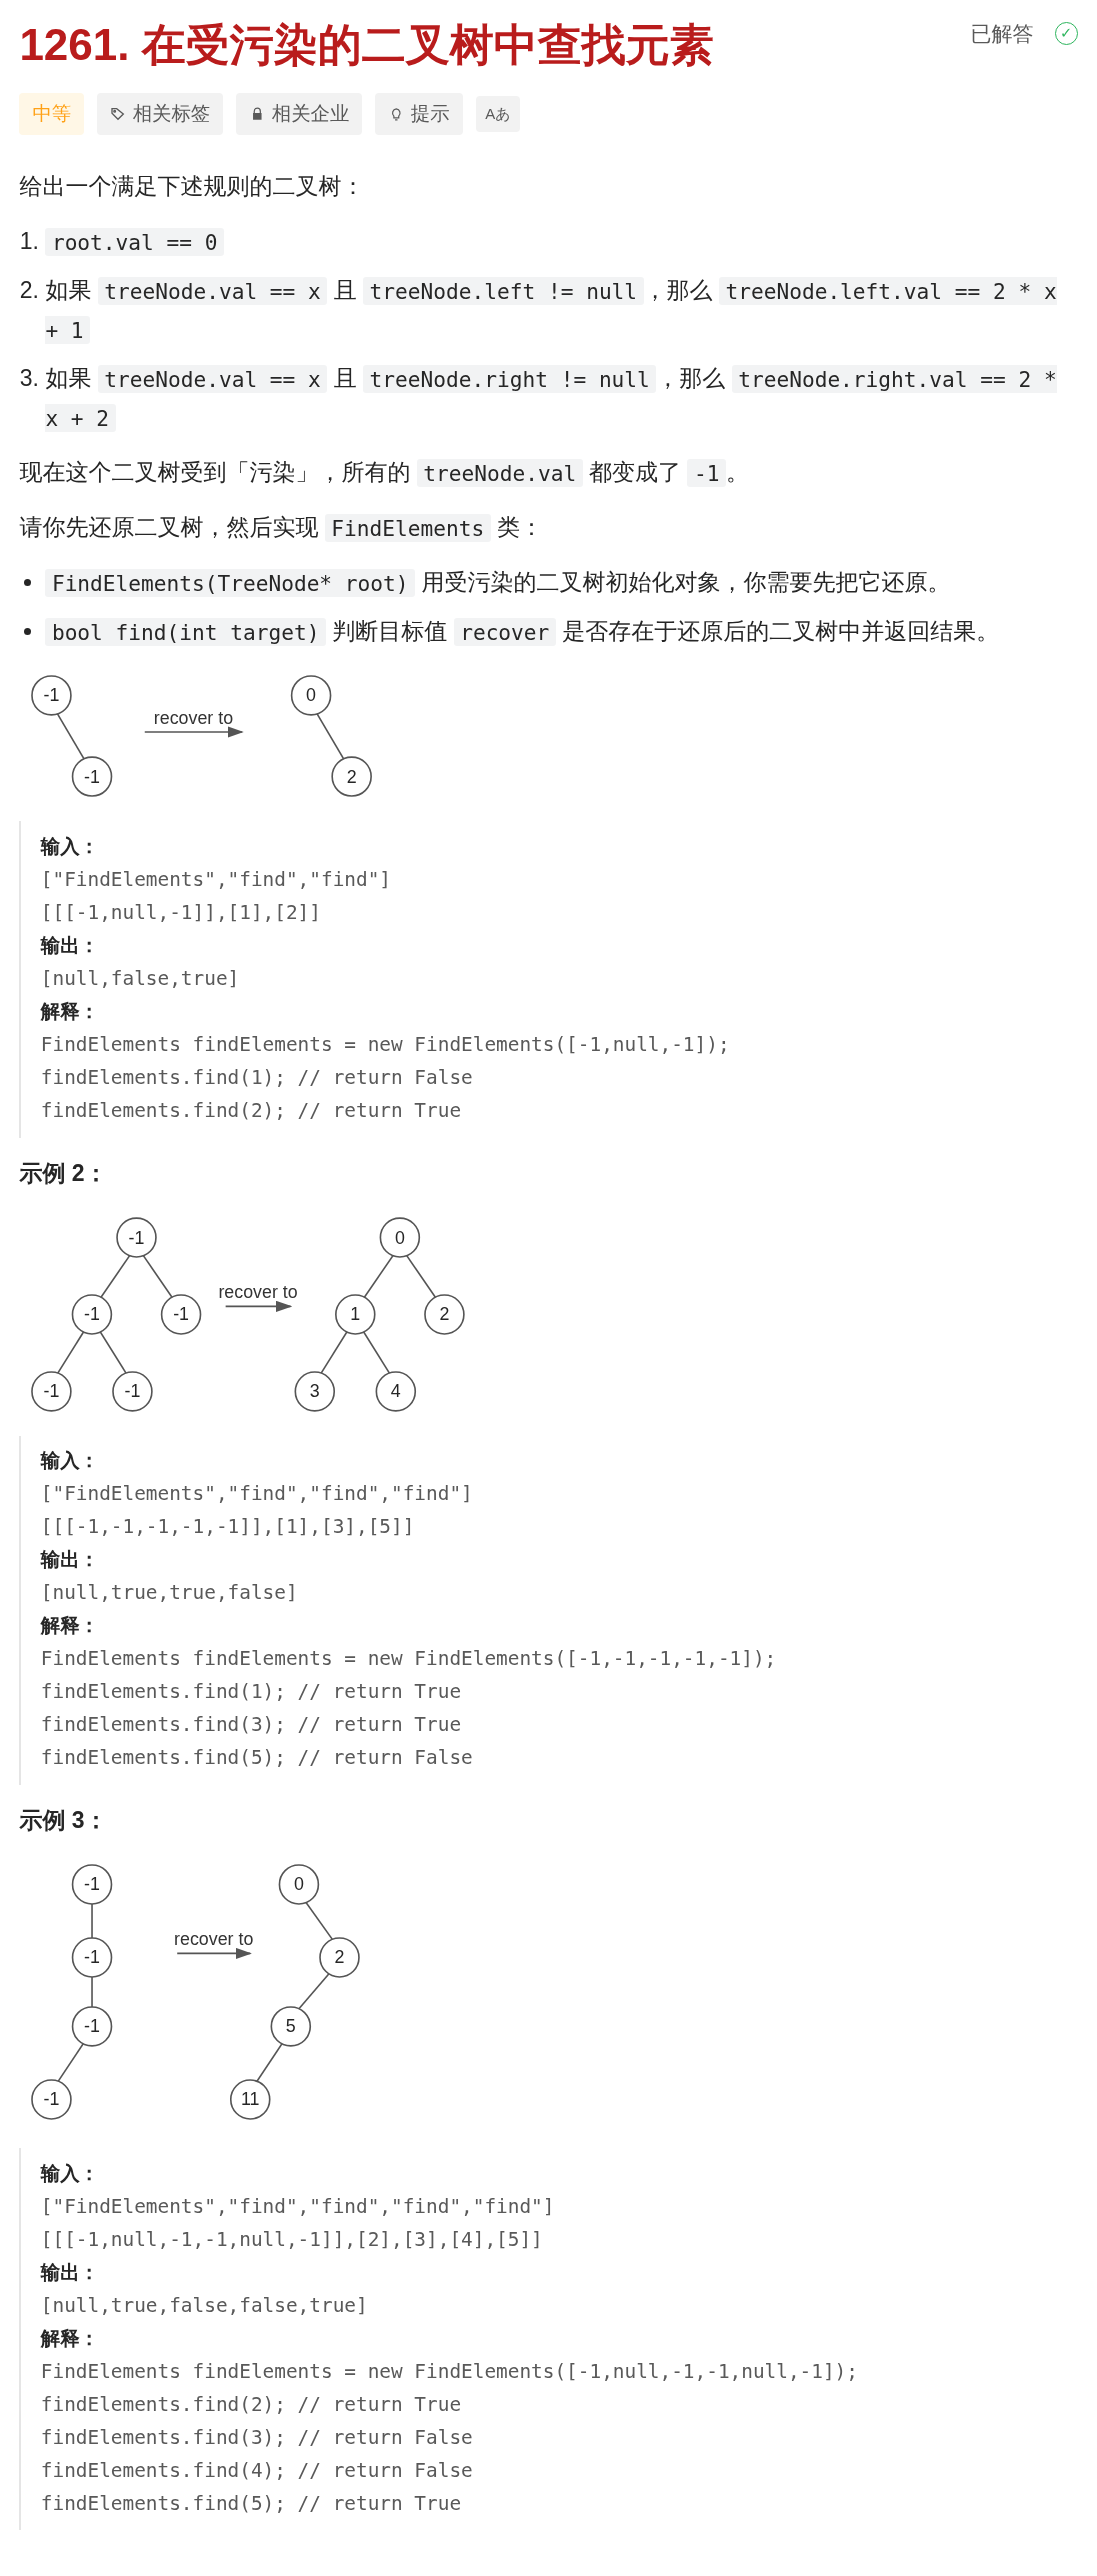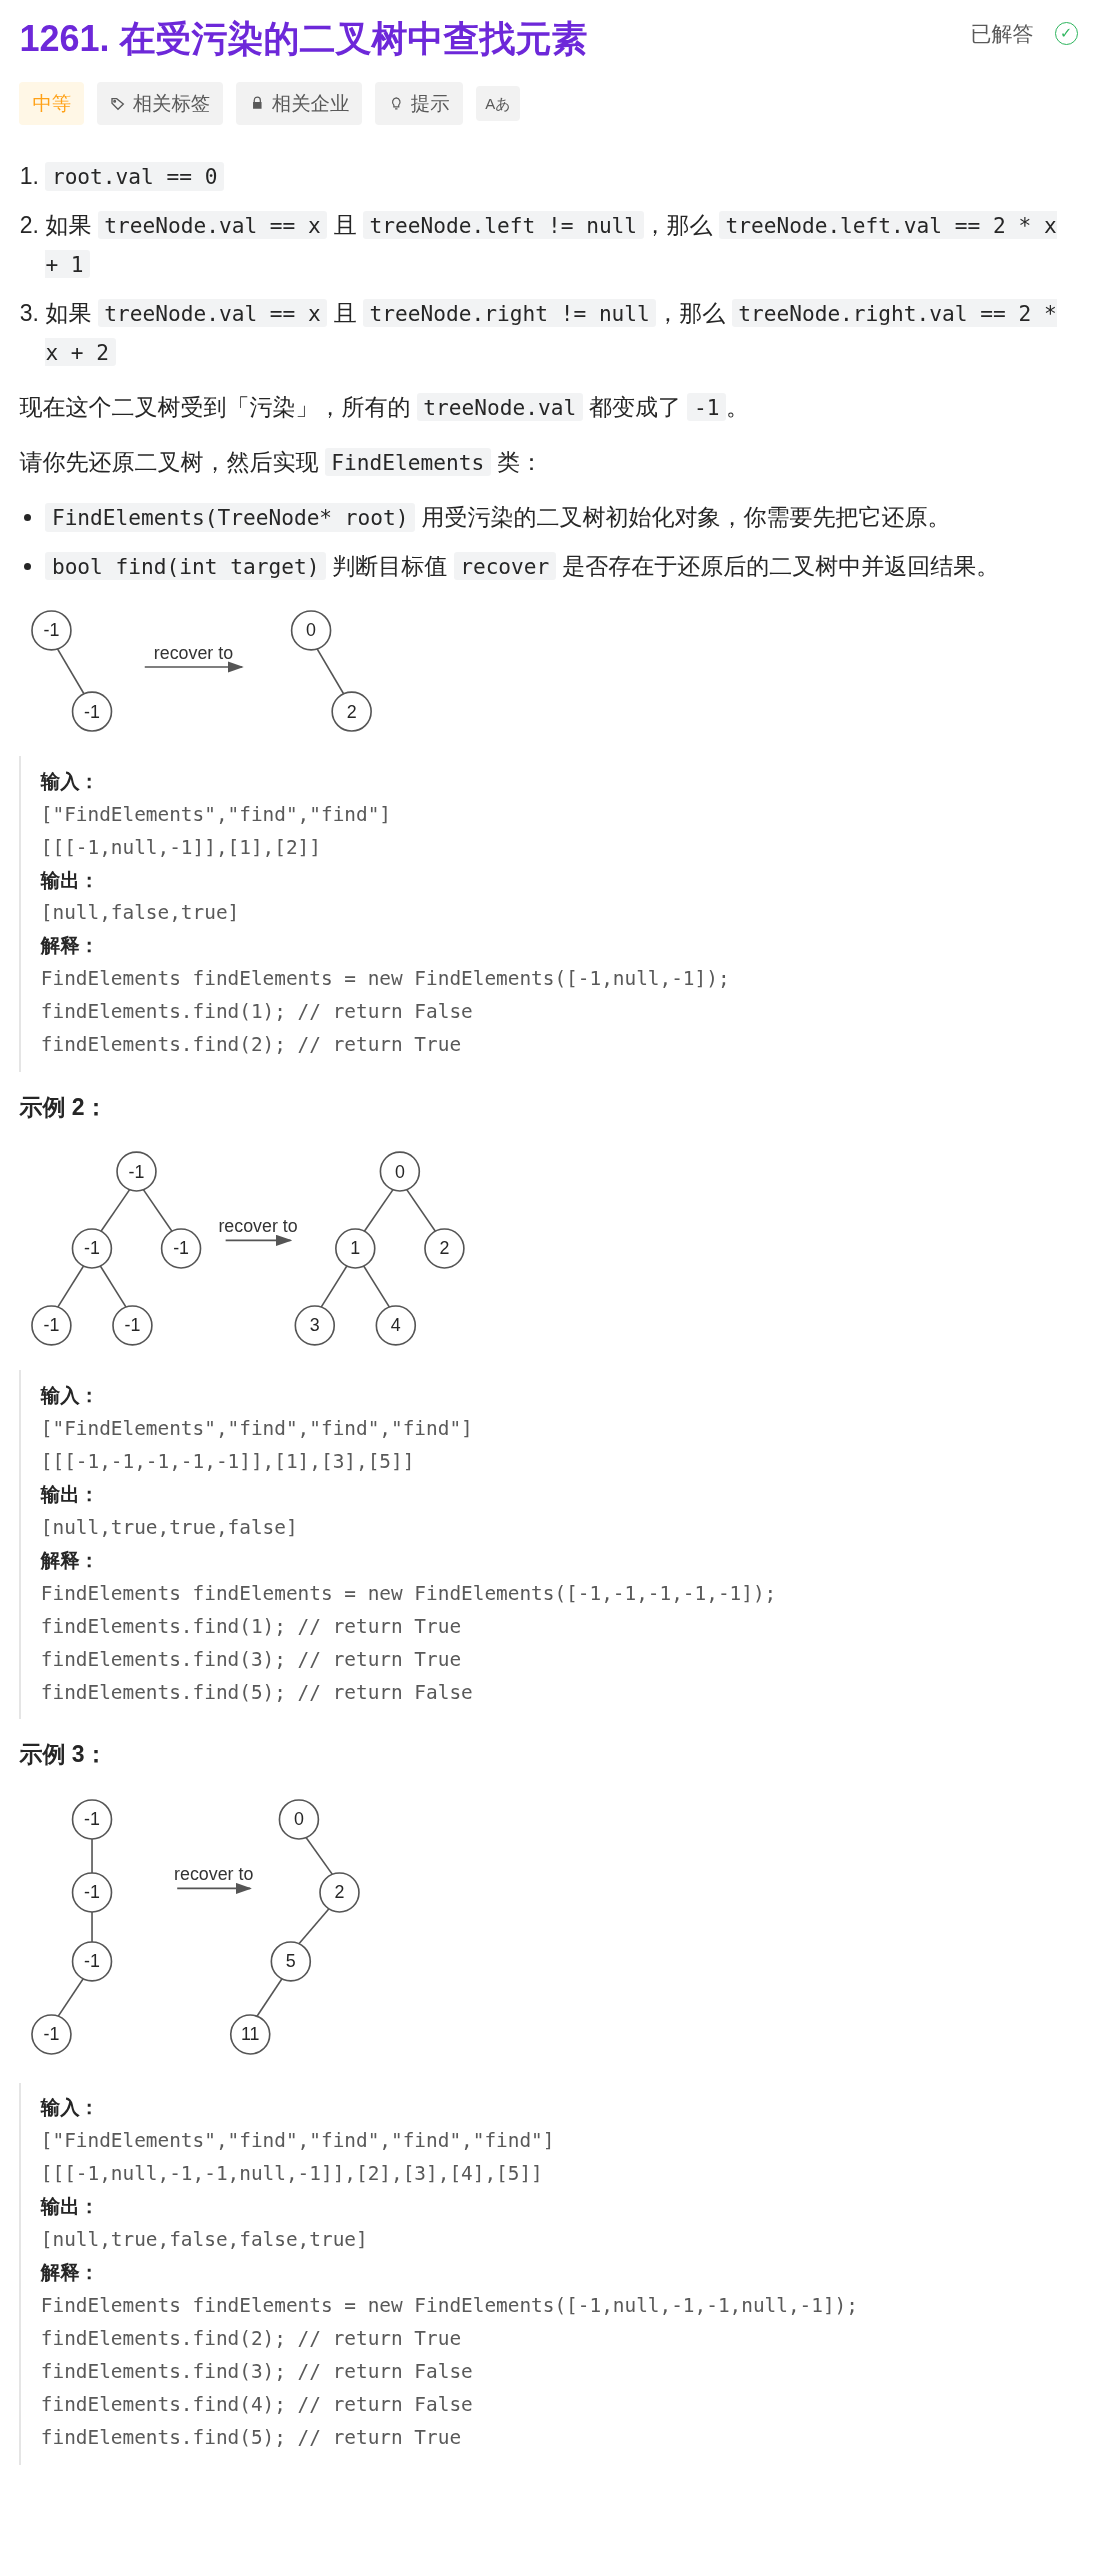--- a/index.html
+++ b/index.html
@@ -1,18 +1,18 @@
 <!DOCTYPE html>
 <html style="font-size:13px"><head>
 <meta charset="utf-8">
 <style>
 * { box-sizing: border-box; margin: 0; padding: 0; }
 body { font-family: -apple-system, BlinkMacSystemFont, "Segoe UI", Arial, sans-serif; color: #262626; background: #fff; padding: 16px 19.4px; font-size: 23px; line-height: 1.7; max-width: 1097px; }
 .header-row { display: flex; justify-content: space-between; align-items: flex-start; margin-bottom: 19.4px; }
-h1 { font-size: 36px; font-weight: 600; color: #6d28d9; line-height: 1.3; }
+h1 { font-size: 44px; font-weight: 600; color: #b91c1c; line-height: 1.3; }
 .solved { display: flex; align-items: center; gap: 21px; font-size: 21px; color: #595959; }
 .check-icon { width: 23px; height: 23px; border-radius: 50%; border: 1.6px solid #2db55d; display: inline-flex; align-items: center; justify-content: center; color: #2db55d; font-size: 14.6px; }
 .badges { display: flex; gap: 13px; align-items: center; margin-bottom: 32px; flex-wrap: wrap; }
 .badge { display: inline-flex; align-items: center; gap: 6.5px; padding: 4.9px 13px; border-radius: 4px; font-size: 19.4px; background: #f2f2f2; color: #595959; cursor: pointer; }
 .badge-diff { background: #fff7e6; color: #ffa116; }
 .icon { display: inline-flex; width: 16px; height: 16px; align-items: center; justify-content: center; }
 .content p { margin: 16px 0; font-size: 23px; }
 ol { margin: 16px 0; padding-left: 26px; }
 ol li { margin: 9.7px 0; }
 ul { margin: 16px 0; padding-left: 26px; list-style: disc; }
@@ -66,20 +66,21 @@
         </svg>
     </span>
     <span>提示</span>
   </span>
   <span class="badge" style="padding:4.9px 9.7px;font-size:15px;">
     <span>Aあ</span>
   </span>
 </div>
 
 <div class="content">
+  <p>给出一个满足下述规则的二叉树：</p>
   <ol>
     <li><code>root.val == 0</code></li>
     <li><span>如果 </span><code>treeNode.val == x</code><span> 且 </span><code>treeNode.left != null</code><span>，那么 </span><code>treeNode.left.val == 2 * x + 1</code></li>
     <li><span>如果 </span><code>treeNode.val == x</code><span> 且 </span><code>treeNode.right != null</code><span>，那么 </span><code>treeNode.right.val == 2 * x + 2</code></li>
   </ol>
   <p><span>现在这个二叉树受到「污染」，所有的 </span><code>treeNode.val</code><span> 都变成了 </span><code>-1</code><span>。</span></p>
   <p><span>请你先还原二叉树，然后实现 </span><code>FindElements</code><span> 类：</span></p>
   <ul>
     <li><code>FindElements(TreeNode* root)</code><span> 用受污染的二叉树初始化对象，你需要先把它还原。</span></li>
     <li><code>bool find(int target)</code><span> 判断目标值 </span><code>recover</code><span> 是否存在于还原后的二叉树中并返回结果。</span></li>

